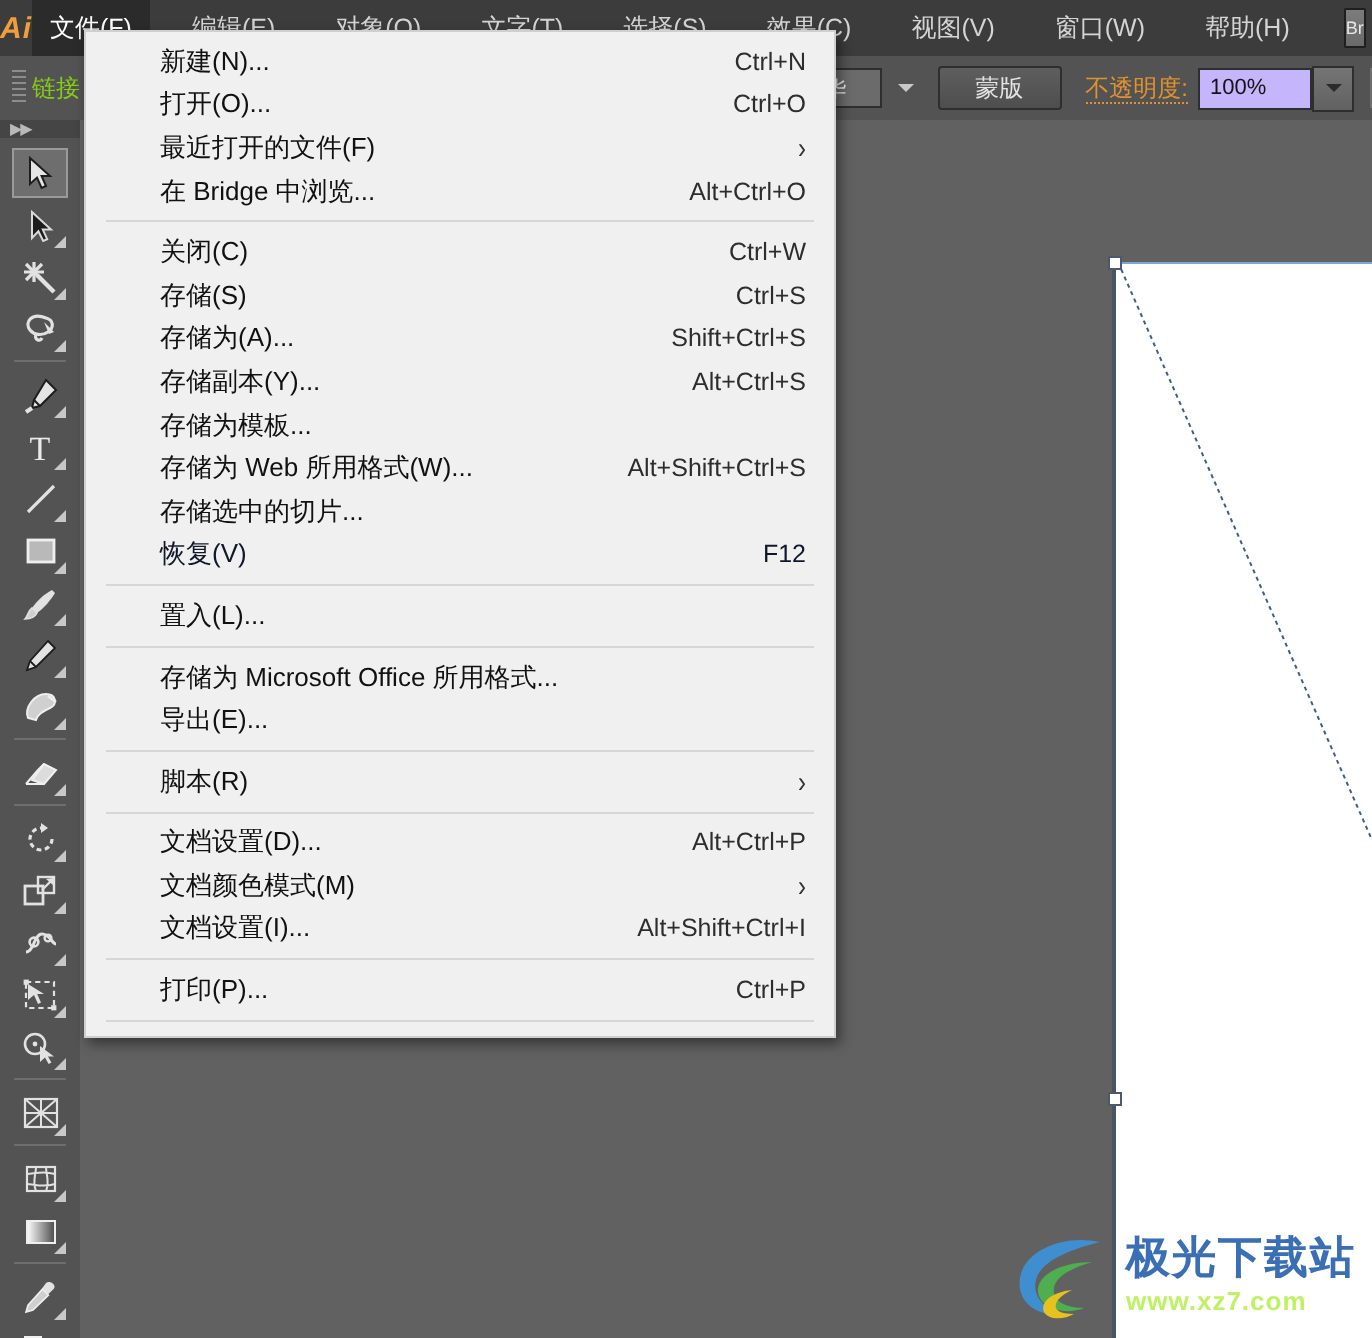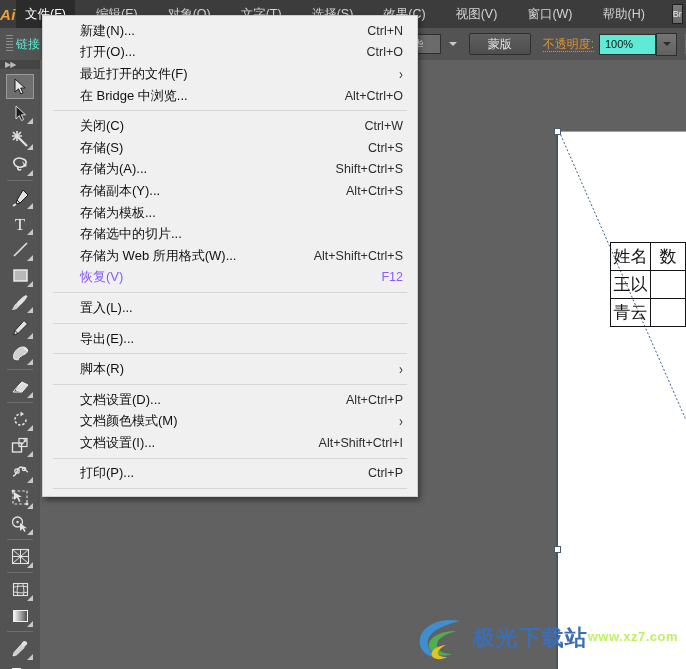--- a/index.html
+++ b/index.html
@@ -50,41 +50,41 @@
     background:#535353;border-bottom:1px solid #2f2f2f;
     display:flex;align-items:center;
   }
   .link-chip{
     margin-left:6px;display:flex;align-items:center;gap:3px;
   }
   .grip{
     width:7px;height:18px;
     background:repeating-linear-gradient(#8d8d8d 0 1px,transparent 1px 3px);
   }
-  .link-label{color:#5eead4;font-size:12px;}
+  .link-label{color:#84cc16;font-size:12px;}
   .opt-field{
     height:18px;min-width:34px;padding:0 5px;border:1px solid #2e2e2e;
     background:#6b6b6b;color:#e8e8e8;font-size:11px;
     display:flex;align-items:center;justify-content:center;
   }
   .opt-caret{
     width:0;height:0;border-left:4px solid transparent;border-right:4px solid transparent;
     border-top:4px solid #c9c9c9;margin:0 8px;
   }
   .opt-btn{
     height:20px;padding:0 18px;border:1px solid #2e2e2e;border-radius:2px;
     background:linear-gradient(#5e5e5e,#4e4e4e);color:#e4e4e4;font-size:12px;
     display:flex;align-items:center;justify-content:center;margin-left:4px;
   }
   .opacity-label{
     color:#e0922f;font-size:12px;margin-left:12px;
     border-bottom:1px dotted #e0922f;line-height:14px;
   }
   .opacity-box{
-    height:19px;width:50px;border:1px solid #2e2e2e;background:#5eead4;color:#151515;
+    height:19px;width:50px;border:1px solid #2e2e2e;background:#c4b5fd;color:#151515;
     font-size:11px;display:flex;align-items:center;padding-left:5px;margin-left:5px;
   }
   .opacity-drop{
     width:19px;height:21px;border:1px solid #2e2e2e;
     background:linear-gradient(#757575,#616161);
     display:flex;align-items:center;justify-content:center;
   }
   .opt-sep{width:1px;height:20px;background:#6f6f6f;margin-left:8px;}
 
   
@@ -152,32 +152,32 @@
     box-shadow:2px 3px 6px rgba(0,0,0,.45);
     padding:4px 0 3px 0;box-sizing:border-box;
     font-size:13px;color:#111111;
   }
   .mrow{
     height:21.6px;display:flex;align-items:center;
     padding:0 14px 0 37px;box-sizing:border-box;white-space:nowrap;
   }
   .mrow .lbl{flex:1;}
   .mrow .acc{color:#2d2d2d;font-size:12.5px;}
-  .mrow.disabled .lbl,.mrow.disabled .acc{color:#8b5cf6;}
+  .mrow.disabled .lbl,.mrow.disabled .acc{color:#0f172a;}
   .mrow .sub{
     color:#333;font-size:12px;line-height:1;transform:scaleY(1.25);
   }
   .msep{height:1px;background:#d6d6d6;margin:4px 10px 4px 10px;}
 
   
   .wm{
     position:absolute;right:8px;bottom:8px;display:flex;align-items:center;
     gap:5px;
   }
-  .wm-text{display:flex;flex-direction:row;line-height:1;}
+  .wm-text{display:flex;flex-direction:column;line-height:1;}
   .wm-cn{
     font-size:22px;font-weight:bold;color:#3b6fb5;letter-spacing:1px;
     font-family:"DejaVu Sans","Liberation Sans",sans-serif;
   }
   .wm-url{
     font-size:13px;font-weight:bold;color:#bef264;letter-spacing:.5px;margin-top:3px;
   }
 </style>
 </head>
 <body>
@@ -409,36 +409,20 @@
     <div class="artboard"></div>
     <div class="sel-edge"></div>
 
     <svg class="diag">
       <line x1="519" y1="71" x2="646" y2="360" stroke="#3a5f8f" stroke-width="1" stroke-dasharray="2 2"></line>
     </svg>
 
     <div class="anchor" style="left:514px;top:68px;"></div>
     <div class="anchor" style="left:514px;top:486px;"></div>
 
-    <table class="tbl">
-      <tbody id="table-body">
-          <tr>
-            <td>姓名</td>
-            <td>数</td>
-          </tr>
-          <tr>
-            <td>王以</td>
-            <td></td>
-          </tr>
-          <tr>
-            <td>青云</td>
-            <td></td>
-          </tr>
-        </tbody>
-    </table>
 
     <div class="wm">
       <svg width="52" height="46" viewBox="0 0 52 46">
         <path d="M44 6 C26 2 6 10 4 24 C2 37 14 44 26 42 C16 40 10 33 12 25 C14 16 28 10 44 6 Z" fill="#3f8fd0"></path>
         <path d="M40 16 C24 16 12 23 13 31 C14 39 26 43 36 39 C26 39 20 35 21 29 C22 23 30 19 40 16 Z" fill="#4fae4f"></path>
         <path d="M30 30 C20 31 14 36 16 41 C18 45 26 45 31 42 C24 42 21 40 22 37 C23 34 26 32 30 30 Z" fill="#e6c11f"></path>
       </svg>
       <div class="wm-text">
         <div class="wm-cn">极光下载站</div>
         <div class="wm-url">www.xz7.com</div>
@@ -479,38 +463,42 @@
         </div>
         <div class="mrow">
           <span class="lbl">存储副本(Y)...</span>
           <span class="acc">Alt+Ctrl+S</span>
         </div>
         <div class="mrow">
           <span class="lbl">存储为模板...</span>
           <span class="acc"></span>
         </div>
         <div class="mrow">
+          <span class="lbl">存储为 Web 所用格式(W)...</span>
+          <span class="acc">Alt+Shift+Ctrl+S</span>
+        </div>
+        <div class="mrow">
           <span class="lbl">存储选中的切片...</span>
           <span class="acc"></span>
-        </div>
-        <div class="mrow">
-          <span class="lbl">存储为 Web 所用格式(W)...</span>
-          <span class="acc">Alt+Shift+Ctrl+S</span>
         </div>
         <div class="mrow disabled">
           <span class="lbl">恢复(V)</span>
           <span class="acc">F12</span>
         </div>
         <div class="msep"></div>
         <div class="mrow">
           <span class="lbl">置入(L)...</span>
           <span class="acc"></span>
         </div>
         <div class="msep"></div>
         <div class="mrow">
+          <span class="lbl">存储为 Microsoft Office 所用格式...</span>
+          <span class="acc"></span>
+        </div>
+        <div class="mrow">
           <span class="lbl">导出(E)...</span>
           <span class="acc"></span>
         </div>
         <div class="msep"></div>
         <div class="mrow">
           <span class="lbl">脚本(R)</span>
           <span class="sub">›</span>
         </div>
         <div class="msep"></div>
         <div class="mrow">

